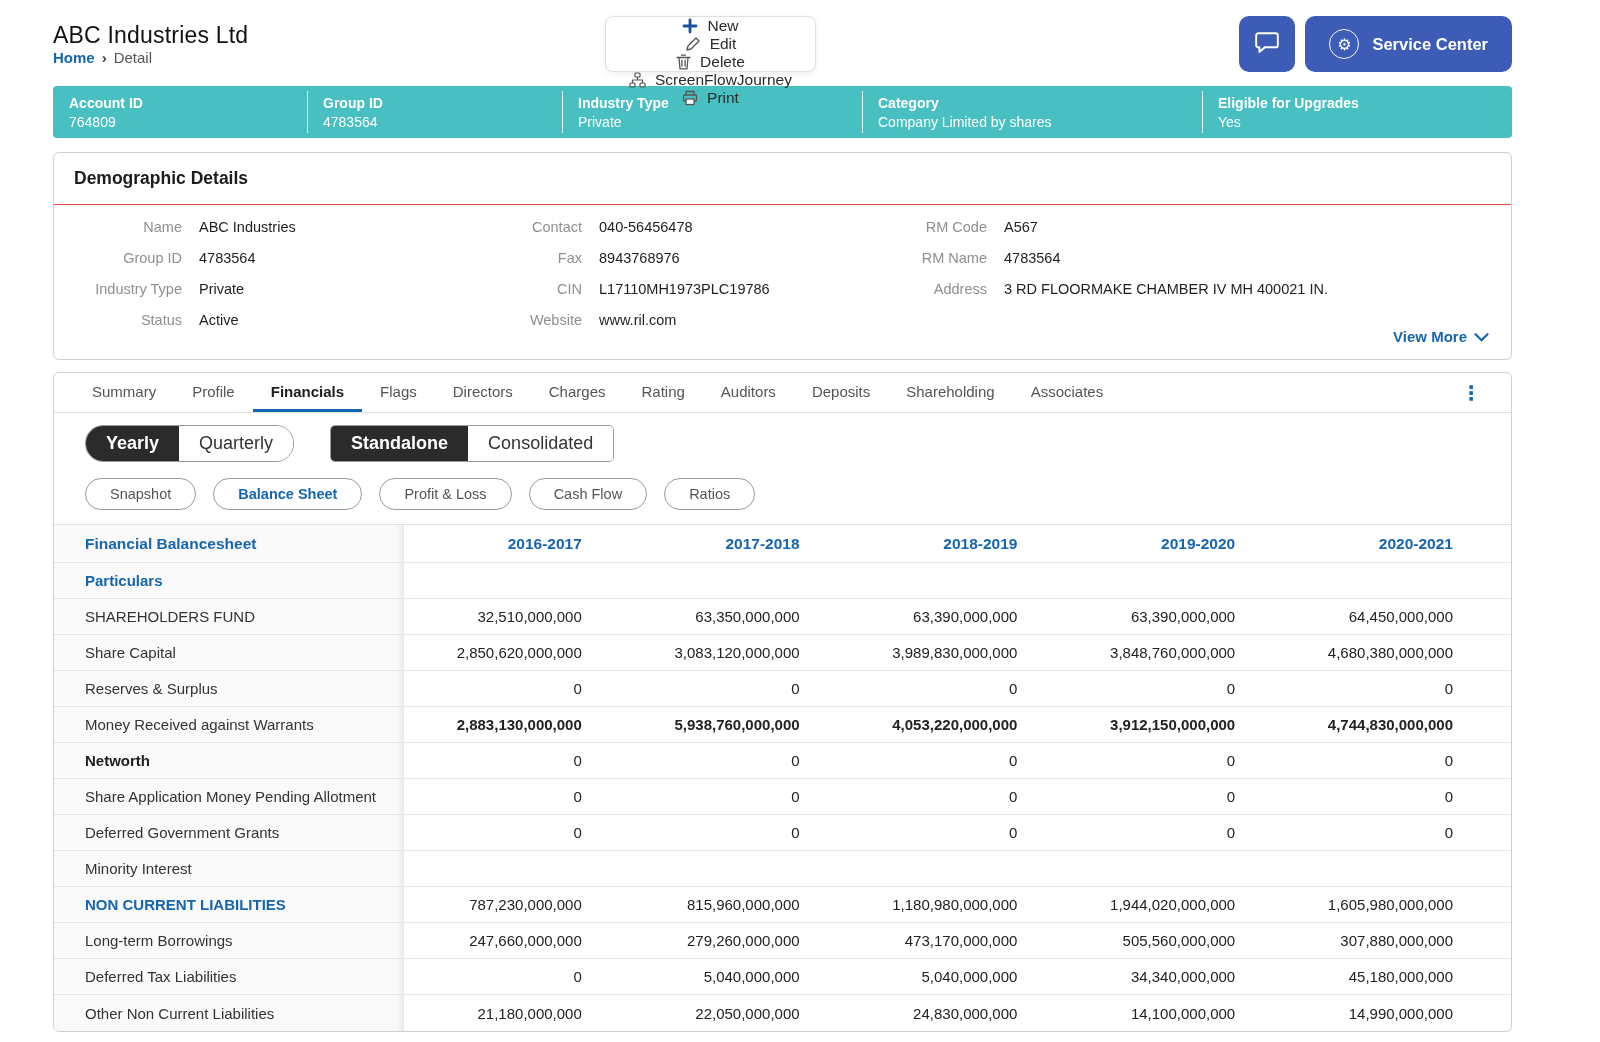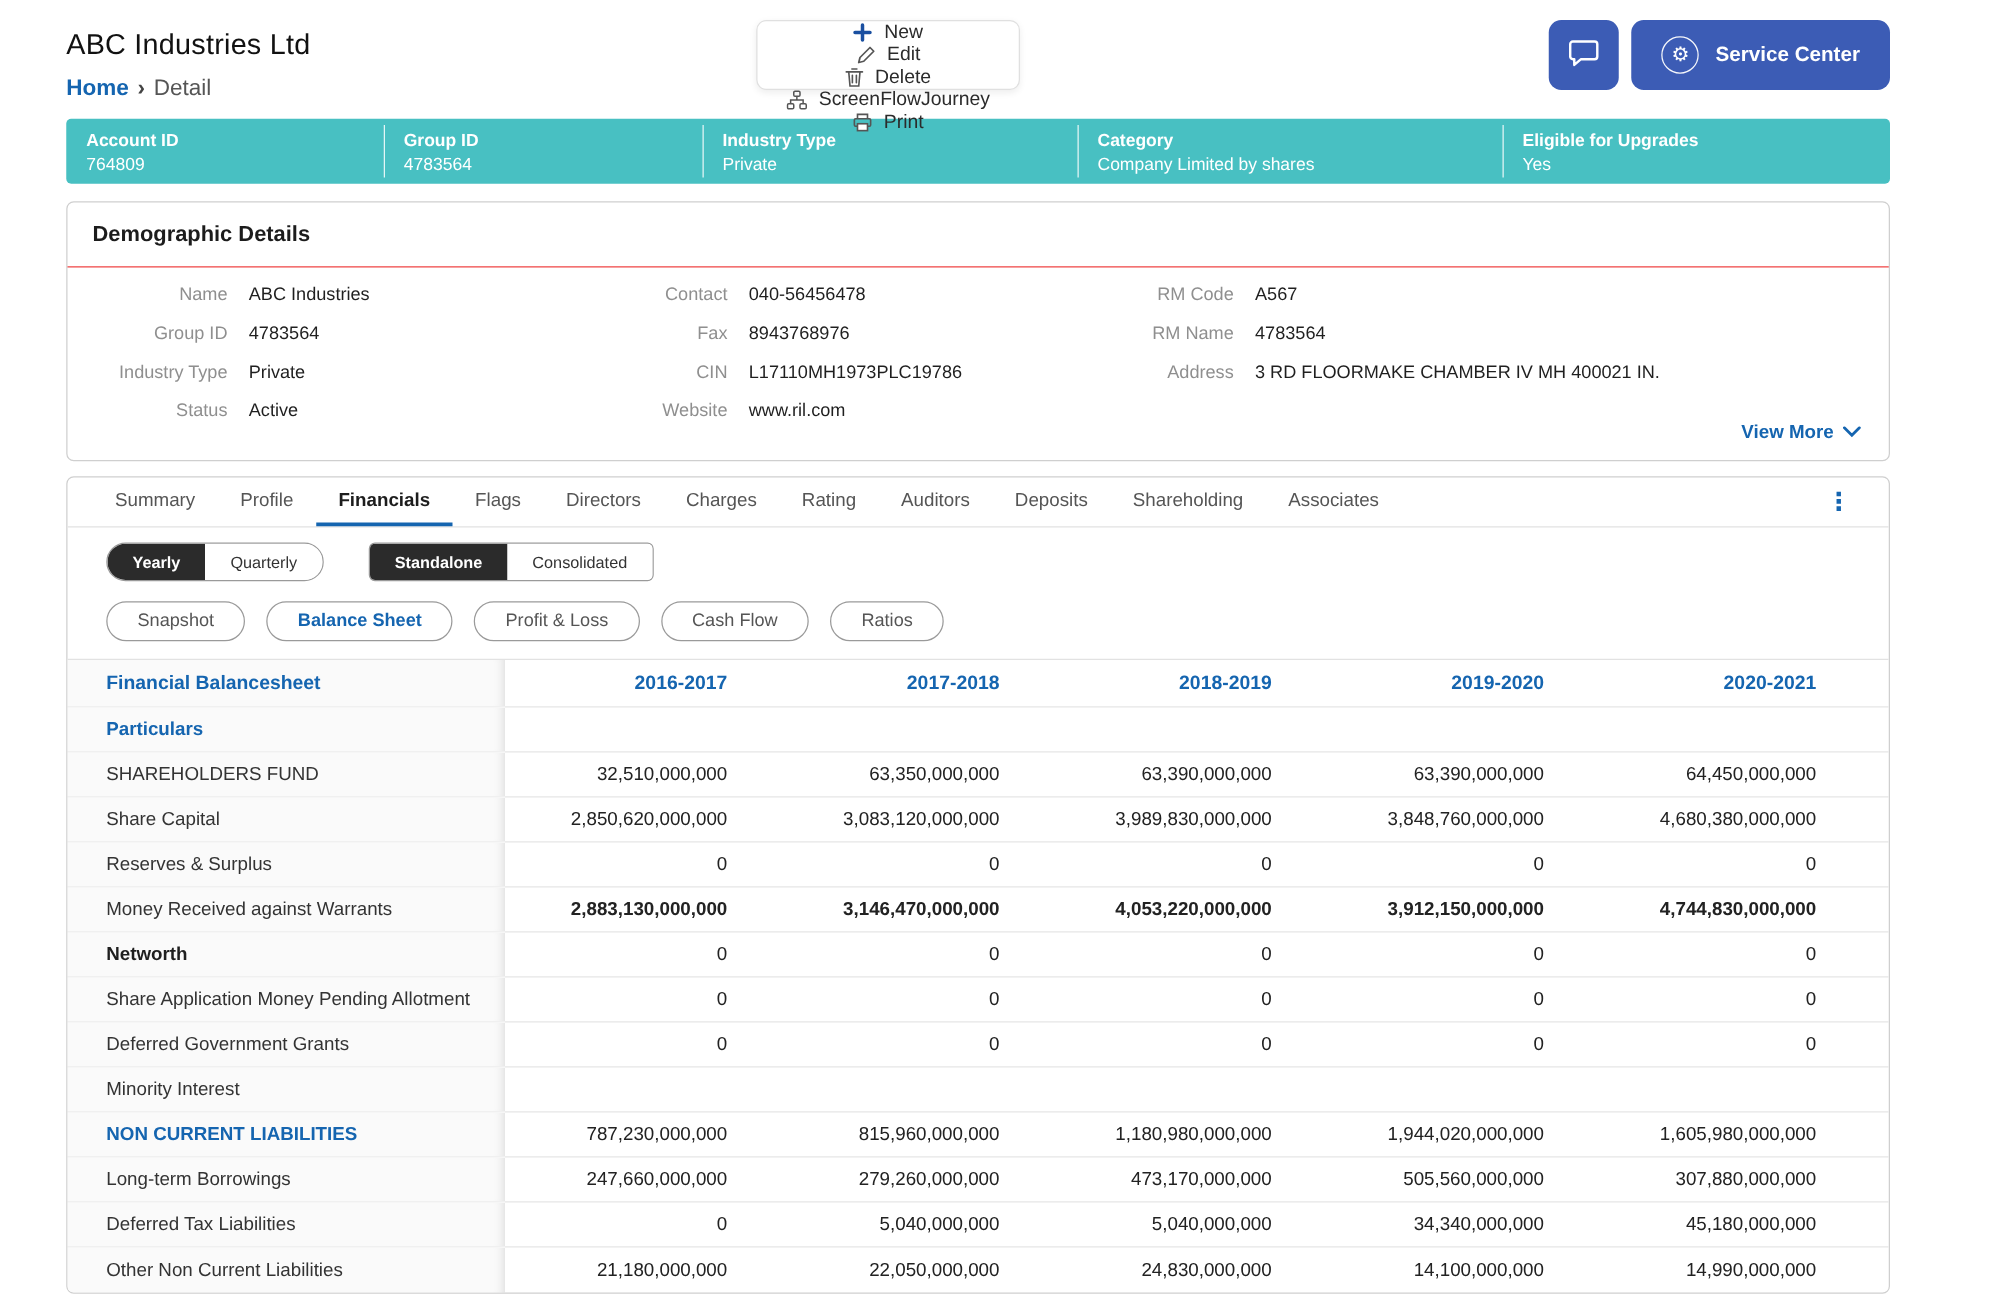--- a/index.html
+++ b/index.html
@@ -10,21 +10,21 @@
   }
   *{box-sizing:border-box;margin:0;padding:0;}
   html,body{width:1600px;min-height:1042px;}
   body{font-family:"Liberation Sans","DejaVu Sans",sans-serif;background:#fff;color:#333;}
   .page{padding:16px 88px 20px 53px;}
 
   
   .topbar{display:flex;align-items:flex-start;}
   .title-block{flex:0 0 552px;padding-top:6px;}
   .title-block h1{font-size:23px;font-weight:400;color:#111;letter-spacing:.2px;}
-  .breadcrumb{margin-top:11px;font-size:18px;display:flex;align-items:center;}
+  .breadcrumb{margin-top:0;font-size:15px;display:flex;align-items:center;}
   .bc-home{color:var(--accent-blue);font-weight:700;cursor:pointer;text-decoration:none;}
   .bc-sep{color:#444;margin:0 7px;font-weight:700;}
   .bc-cur{color:#555;}
 
   .toolbar{display:flex;align-items:center;height:56px;border:1px solid #e0e0e0;border-radius:8px;
     box-shadow:0 2px 6px rgba(0,0,0,.07);background:#fff;padding:0 6px;flex-direction:column;}
   .tb-btn{display:flex;align-items:center;gap:9px;border:none;background:none;font-family:inherit;
     font-size:15.5px;color:#2b2b2b;padding:0 17px;height:100%;cursor:pointer;white-space:nowrap;}
   .tb-ic{display:flex;align-items:center;}
   .tb-div{width:1px;height:26px;background:#ddd;}
@@ -73,21 +73,21 @@
   .tab{display:flex;align-items:center;padding:0 18px;font-size:15px;color:#555;cursor:pointer;
     border-bottom:3px solid transparent;white-space:nowrap;}
   .tab.active{color:#1d1d1d;font-weight:700;border-bottom-color:var(--accent-blue);}
   .tab-menu{margin-left:auto;align-self:center;color:var(--accent-blue);font-size:20px;font-weight:700;
     cursor:pointer;padding:0 4px;line-height:1;}
 
   .toggle-row{display:flex;gap:36px;padding:12px 0 9px 31px;align-items:center;}
   .toggle-group{display:flex;border:1px solid #9a9a9a;overflow:hidden;}
   .toggle-group.pillg{border-radius:18px;}
   .toggle-group.squareg{border-radius:5px;}
-  .toggle{padding:7px 20px;font-size:13px;color:#333;background:#fff;border:none;font-family:inherit;cursor:pointer;}
+  .toggle{padding:7px 20px;font-size:18px;color:#333;background:#fff;border:none;font-family:inherit;cursor:pointer;}
   .toggle.active{background:var(--dark-pill);color:#fff;font-weight:700;}
 
   .pill-row{display:flex;gap:17px;padding:7px 0 14px 31px;}
   .pill{border:1px solid #9a9a9a;border-radius:17px;padding:7px 24px;font-size:14.5px;color:#555;
     background:#fff;font-family:inherit;cursor:pointer;white-space:nowrap;}
   .pill.active{color:var(--accent-blue);font-weight:700;}
 
   
   .ftable{border-top:1px solid #e2e2e2;}
   .frow{display:flex;border-bottom:1px solid #e6e6e6;align-items:stretch;min-height:36px;}
@@ -345,21 +345,21 @@
           <div class="fcell label">Reserves &amp; Surplus</div>
           <div class="fcell num">0</div>
           <div class="fcell num">0</div>
           <div class="fcell num">0</div>
           <div class="fcell num">0</div>
           <div class="fcell num">0</div>
         </div>
         <div class="frow bold-values">
           <div class="fcell label">Money Received against Warrants</div>
           <div class="fcell num">2,883,130,000,000</div>
-          <div class="fcell num">3,146,470,000,000</div>
+          <div class="fcell num">5,938,760,000,000</div>
           <div class="fcell num">4,053,220,000,000</div>
           <div class="fcell num">3,912,150,000,000</div>
           <div class="fcell num">4,744,830,000,000</div>
         </div>
         <div class="frow bold-label">
           <div class="fcell label">Networth</div>
           <div class="fcell num">0</div>
           <div class="fcell num">0</div>
           <div class="fcell num">0</div>
           <div class="fcell num">0</div>

